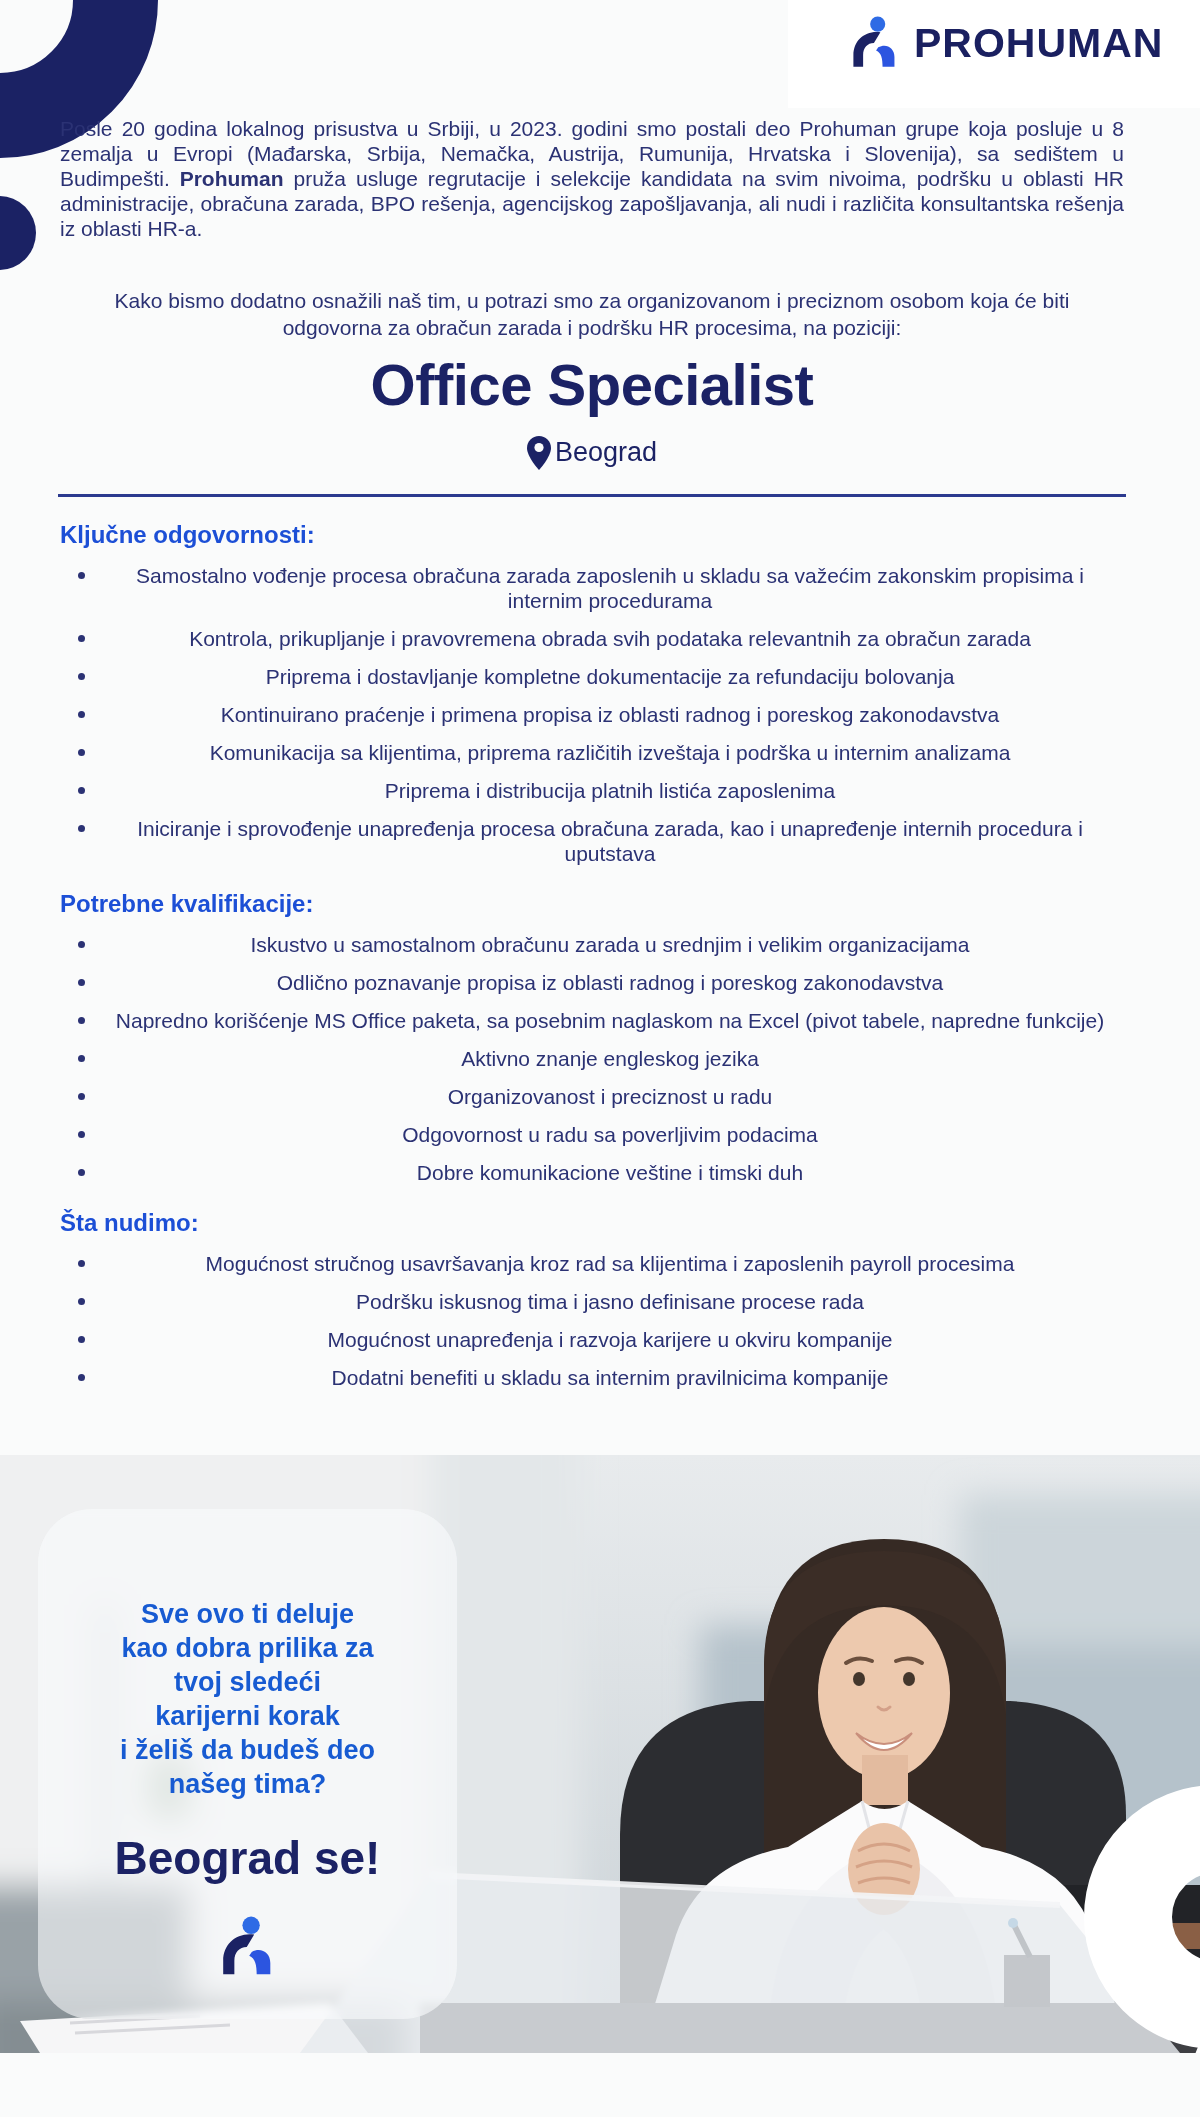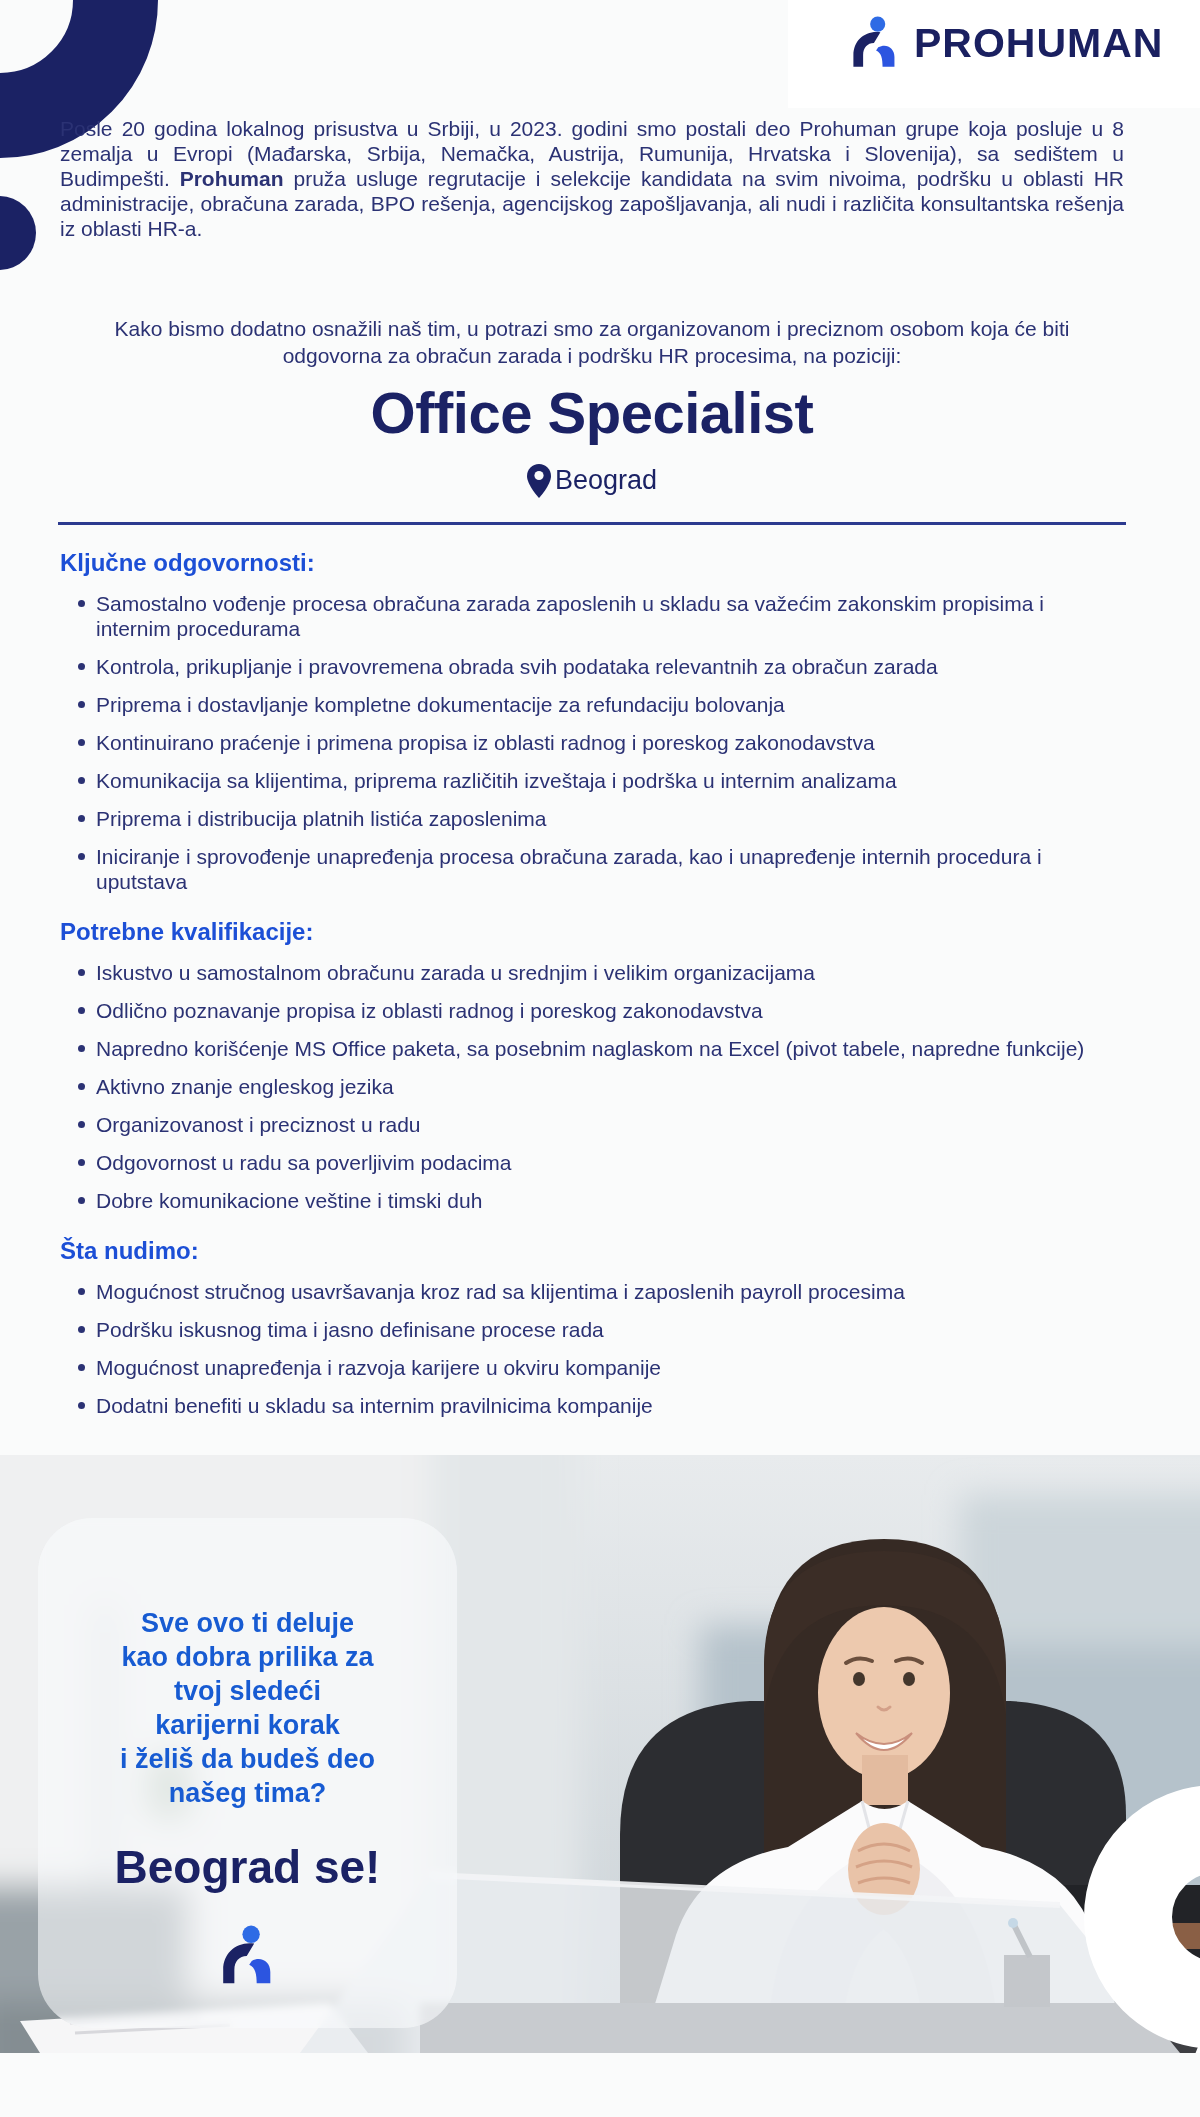--- a/index.html
+++ b/index.html
@@ -15,36 +15,36 @@
   .deco-dot{position:absolute;left:-38px;top:196px;width:74px;height:74px;border-radius:50%;background:#1b2264;}
   
   .logo-bg{position:absolute;top:0;right:0;width:412px;height:108px;background:#ffffff;}
   .logo{position:absolute;top:14px;left:848px;display:flex;align-items:center;gap:12px;}
   .logo .mark{width:54px;height:58px;}
   .logo .word{font-size:41px;font-weight:800;letter-spacing:1px;color:#1a2060;line-height:1;}
   
   .content{position:relative;padding:116px 76px 0 60px;}
   p.intro{margin:0;font-size:21px;line-height:25px;text-align:justify;color:#2b3274;}
   p.intro b{font-weight:700;}
-  p.callout{margin:74px auto 0;max-width:1010px;text-align:center;font-size:21px;line-height:27px;color:#2b3274;}
+  p.callout{margin:46px auto 0;max-width:1010px;text-align:center;font-size:21px;line-height:27px;color:#2b3274;}
   h1.title{margin:14px 0 0;text-align:center;font-size:58px;line-height:1.05;font-weight:800;
     letter-spacing:-0.5px;color:#1b2265;}
   .location{margin-top:20px;display:flex;justify-content:center;align-items:center;gap:4px;text-align:center;}
   .location .pin{width:24px;height:34px;}
   .location .loc-label{font-size:27px;font-weight:500;color:#1b2265;}
   hr.divider{margin:24px -2px 0;border:none;border-top:3px solid #2b3a8f;}
   .sec{margin-top:24px;}
   .sec h2{margin:0;font-size:24px;font-weight:700;color:#1c4fd6;}
   .sec ul{margin:14px 0 0;padding:0 0 0 36px;list-style:none;}
-  .sec li{position:relative;margin:0 0 13px;font-size:21px;line-height:25px;color:#2b3274;max-width:1060px;}
+  .sec li{position:relative;margin:0 0 13px;font-size:21px;line-height:25px;color:#2b3274;max-width:1060px;text-align:center;}
   .sec li::before{content:"";position:absolute;left:-18px;top:9px;width:7px;height:7px;border-radius:50%;background:#2b3274;}
   
   .photo{position:absolute;left:0;top:1455px;width:1200px;height:598px;overflow:hidden;}
   .photo svg.scene{position:absolute;left:0;top:0;width:100%;height:100%;display:block;}
-  .cta-card{position:absolute;left:38px;top:63px;width:419px;height:510px;border-radius:54px;
+  .cta-card{position:absolute;left:38px;top:54px;width:419px;height:510px;border-radius:54px;
     background:rgba(250,252,253,0.58);backdrop-filter:blur(4px);-webkit-backdrop-filter:blur(4px);
     text-align:center;box-sizing:border-box;padding-top:88px;}
   .cta-line{font-size:27px;line-height:34px;font-weight:700;color:#175bd2;}
   .cta-apply{margin-top:32px;font-size:46px;line-height:1.1;font-weight:800;color:#1b2265;cursor:pointer;}
   .cta-mark{margin-top:30px;width:62px;height:66px;}
 </style>
 </head>
 <body>
 
 <div class="deco-ring"></div>

